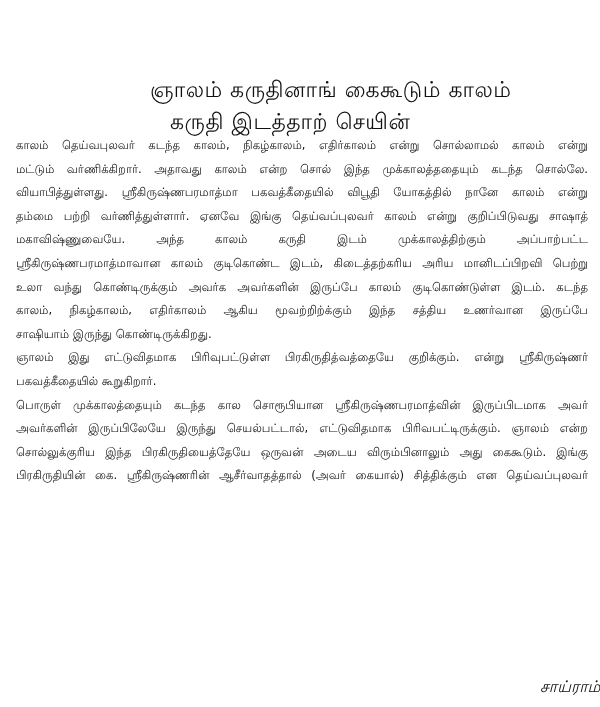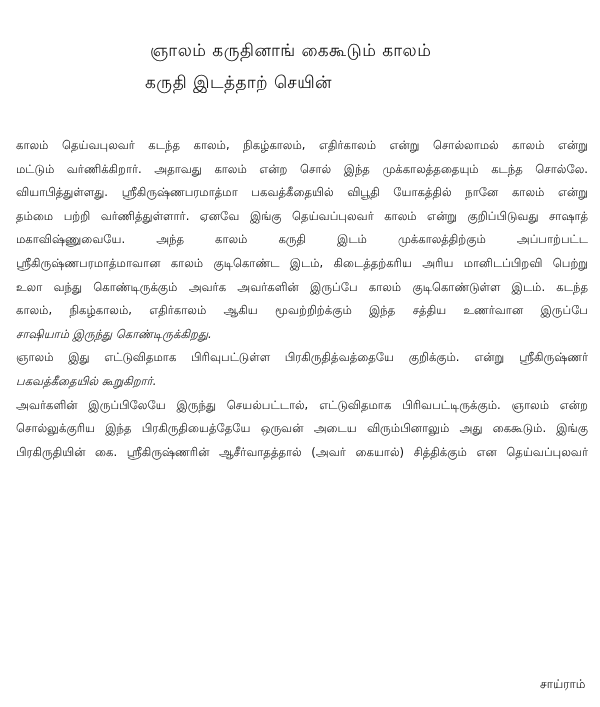--- a/index.html
+++ b/index.html
@@ -1,24 +1,24 @@
 <!DOCTYPE html>
 <html><head>
 <meta charset="utf-8">
 <style>
   html, body { margin:0; padding:0; background:#ffffff; }
   body { width:600px; height:707px; overflow:hidden; position:relative;
          font-family:"DejaVu Sans", sans-serif; color:#111; }
-  .title { position:absolute; left:150px; font-size:17px; white-space:nowrap; letter-spacing:0.5px; }
+  .title { position:absolute; left:150px; font-size:22px; white-space:nowrap; letter-spacing:0.5px;margin-top:37px; }
   .t1 { top:40px; }
-  .t2 { top:72px; left:145px; }
+  .t2 { top:72px; left:170px; }
   .body { position:absolute; left:16px; top:134px; width:572px; font-size:11.6px; line-height:23.6px; }
   .line { display:block; white-space:nowrap; text-align:justify; text-align-last:justify; height:23.6px; overflow:hidden; }
-  .line.last { text-align-last:left;font-style:italic; }
-  .sig { position:absolute; left:540px; top:677px; font-size:12px; white-space:nowrap; }
+  .line.last { text-align-last:left; }
+  .sig { position:absolute; left:540px; top:677px; font-size:16px; white-space:nowrap;font-style:italic; }
 </style>
 </head>
 <body>
 
 <div>
   <div class="title t1">ஞாலம் கருதினாங் கைகூடும் காலம்</div>
   <div class="title t2">கருதி இடத்தாற் செயின்</div>
 
   <div class="body">
     <div>
@@ -30,20 +30,21 @@
       <span class="line">ஸ்ரீகிருஷ்ணபரமாத்மாவான காலம் குடிகொண்ட இடம், கிடைத்தற்கரிய அரிய மானிடப்பிறவி பெற்று</span>
       <span class="line">உலா வந்து கொண்டிருக்கும் அவர்க அவர்களின் இருப்பே காலம் குடிகொண்டுள்ள இடம். கடந்த</span>
       <span class="line">காலம், நிகழ்காலம், எதிர்காலம் ஆகிய மூவற்றிற்க்கும் இந்த சத்திய உணர்வான இருப்பே</span>
       <span class="line last">சாஷியாம் இருந்து கொண்டிருக்கிறது.</span>
     </div>
     <div>
       <span class="line">ஞாலம் இது எட்டுவிதமாக பிரிவுபட்டுள்ள பிரகிருதித்வத்தையே குறிக்கும்.   என்று ஸ்ரீகிருஷ்ணர்</span>
       <span class="line last">பகவத்கீதையில் கூறுகிறார்.</span>
     </div>
     <div>
+      <span class="line">பொருள் முக்காலத்தையும் கடந்த கால சொரூபியான ஸ்ரீகிருஷ்ணபரமாத்வின் இருப்பிடமாக அவர்</span>
       <span class="line">அவர்களின் இருப்பிலேயே இருந்து செயல்பட்டால், எட்டுவிதமாக பிரிவபட்டிருக்கும். ஞாலம் என்ற</span>
       <span class="line">சொல்லுக்குரிய இந்த பிரகிருதியைத்தேயே ஒருவன் அடைய விரும்பினாலும் அது கைகூடும்.  இங்கு</span>
       <span class="line">பிரகிருதியின் கை. ஸ்ரீகிருஷ்ணரின் ஆசீர்வாதத்தால் (அவர் கையால்) சித்திக்கும் என தெய்வப்புலவர்</span>
     </div>
   </div>
 
   <div class="sig">சாய்ராம்</div>
 </div>
 
 </body></html>

